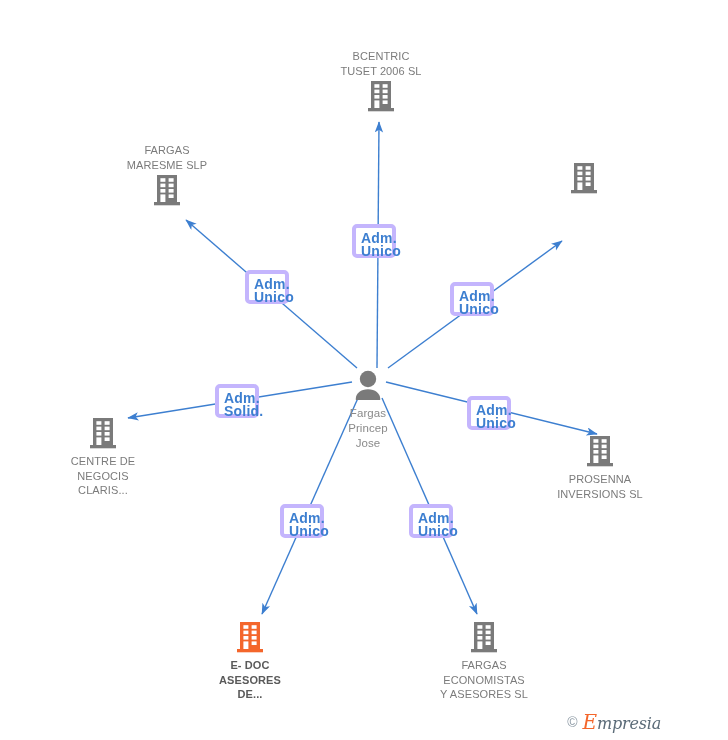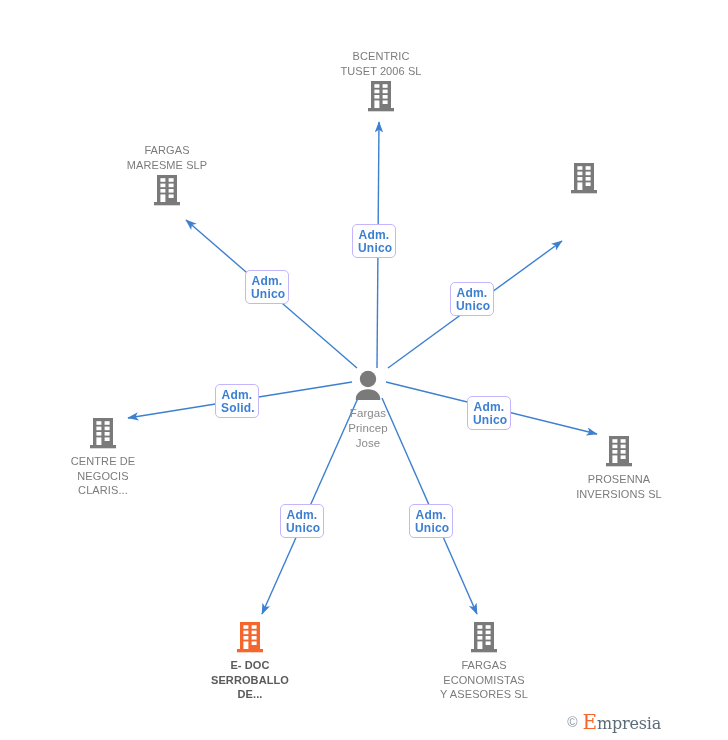--- a/index.html
+++ b/index.html
@@ -63,25 +63,25 @@
     font-size: 11.5px;
     line-height: 15px;
     color: #8a8a8a;
     margin-top: 2px;
   }
 
   
   .edge-label {
     position: absolute;
     box-sizing: border-box;
-    border: 1px solid #c4b5fd;
+    border: 4px solid #c4b5fd;
     border-radius: 5px;
     background: #ffffff;
     color: #3d7fd0;
-    font-size: 12px;
+    font-size: 14px;
     line-height: 12.5px;
     text-align: center;
     padding: 4px 5px 5px 5px;
     font-weight: bold;
     letter-spacing: 0.2px;
     white-space: pre-line;
     z-index: 5;
   }
 
   
@@ -97,20 +97,21 @@
   #watermark .wm-copy {
     font-size: 14px;
     color: #8d9aa5;
     line-height: 1;
   }
   #watermark .wm-brand {
     font-family: "DejaVu Serif", serif;
     font-size: 16px;
     line-height: 1;
     color: #5b6b78;
+    font-style: italic;
     letter-spacing: -0.2px;
   }
   #watermark .wm-brand .wm-e {
     color: #f4662b;
     font-size: 20px;
   }
 </style>
 </head>
 <body>
 
@@ -190,21 +191,21 @@
             <rect x="14.6" y="8.6" width="5" height="3.6" fill="#ffffff"></rect>
             <rect x="6.4" y="14" width="5" height="3.6" fill="#ffffff"></rect>
             <rect x="14.6" y="14" width="5" height="3.6" fill="#ffffff"></rect>
             <rect x="14.6" y="19.4" width="5" height="3.6" fill="#ffffff"></rect>
             <rect x="6.4" y="19.4" width="5" height="7.6" fill="#ffffff"></rect>
           </svg></span>
         <div class="node-caption">CENTRE DE
 NEGOCIS
 CLARIS...</div>
       </div>
-      <div class="node caption-below" style="left: 619px; top: 436px;">
+      <div class="node caption-below" style="left: 600px; top: 436px;">
         <span class="node-icon"><svg width="26" height="31" viewBox="0 0 26 31" xmlns="http://www.w3.org/2000/svg">
             <rect x="3" y="0" width="20" height="27" fill="#7a7a7a"></rect>
             <rect x="0" y="27" width="26" height="3.3" fill="#7a7a7a"></rect>
             <rect x="6.4" y="3.2" width="5" height="3.6" fill="#ffffff"></rect>
             <rect x="14.6" y="3.2" width="5" height="3.6" fill="#ffffff"></rect>
             <rect x="6.4" y="8.6" width="5" height="3.6" fill="#ffffff"></rect>
             <rect x="14.6" y="8.6" width="5" height="3.6" fill="#ffffff"></rect>
             <rect x="6.4" y="14" width="5" height="3.6" fill="#ffffff"></rect>
             <rect x="14.6" y="14" width="5" height="3.6" fill="#ffffff"></rect>
             <rect x="14.6" y="19.4" width="5" height="3.6" fill="#ffffff"></rect>
@@ -220,21 +221,21 @@
             <rect x="6.4" y="3.2" width="5" height="3.6" fill="#ffffff"></rect>
             <rect x="14.6" y="3.2" width="5" height="3.6" fill="#ffffff"></rect>
             <rect x="6.4" y="8.6" width="5" height="3.6" fill="#ffffff"></rect>
             <rect x="14.6" y="8.6" width="5" height="3.6" fill="#ffffff"></rect>
             <rect x="6.4" y="14" width="5" height="3.6" fill="#ffffff"></rect>
             <rect x="14.6" y="14" width="5" height="3.6" fill="#ffffff"></rect>
             <rect x="14.6" y="19.4" width="5" height="3.6" fill="#ffffff"></rect>
             <rect x="6.4" y="19.4" width="5" height="7.6" fill="#ffffff"></rect>
           </svg></span>
         <div class="node-caption">E- DOC
-SERROBALLO
+ASESORES
 DE...</div>
       </div>
       <div class="node caption-below" style="left: 484px; top: 622px;">
         <span class="node-icon"><svg width="26" height="31" viewBox="0 0 26 31" xmlns="http://www.w3.org/2000/svg">
             <rect x="3" y="0" width="20" height="27" fill="#7a7a7a"></rect>
             <rect x="0" y="27" width="26" height="3.3" fill="#7a7a7a"></rect>
             <rect x="6.4" y="3.2" width="5" height="3.6" fill="#ffffff"></rect>
             <rect x="14.6" y="3.2" width="5" height="3.6" fill="#ffffff"></rect>
             <rect x="6.4" y="8.6" width="5" height="3.6" fill="#ffffff"></rect>
             <rect x="14.6" y="8.6" width="5" height="3.6" fill="#ffffff"></rect>

